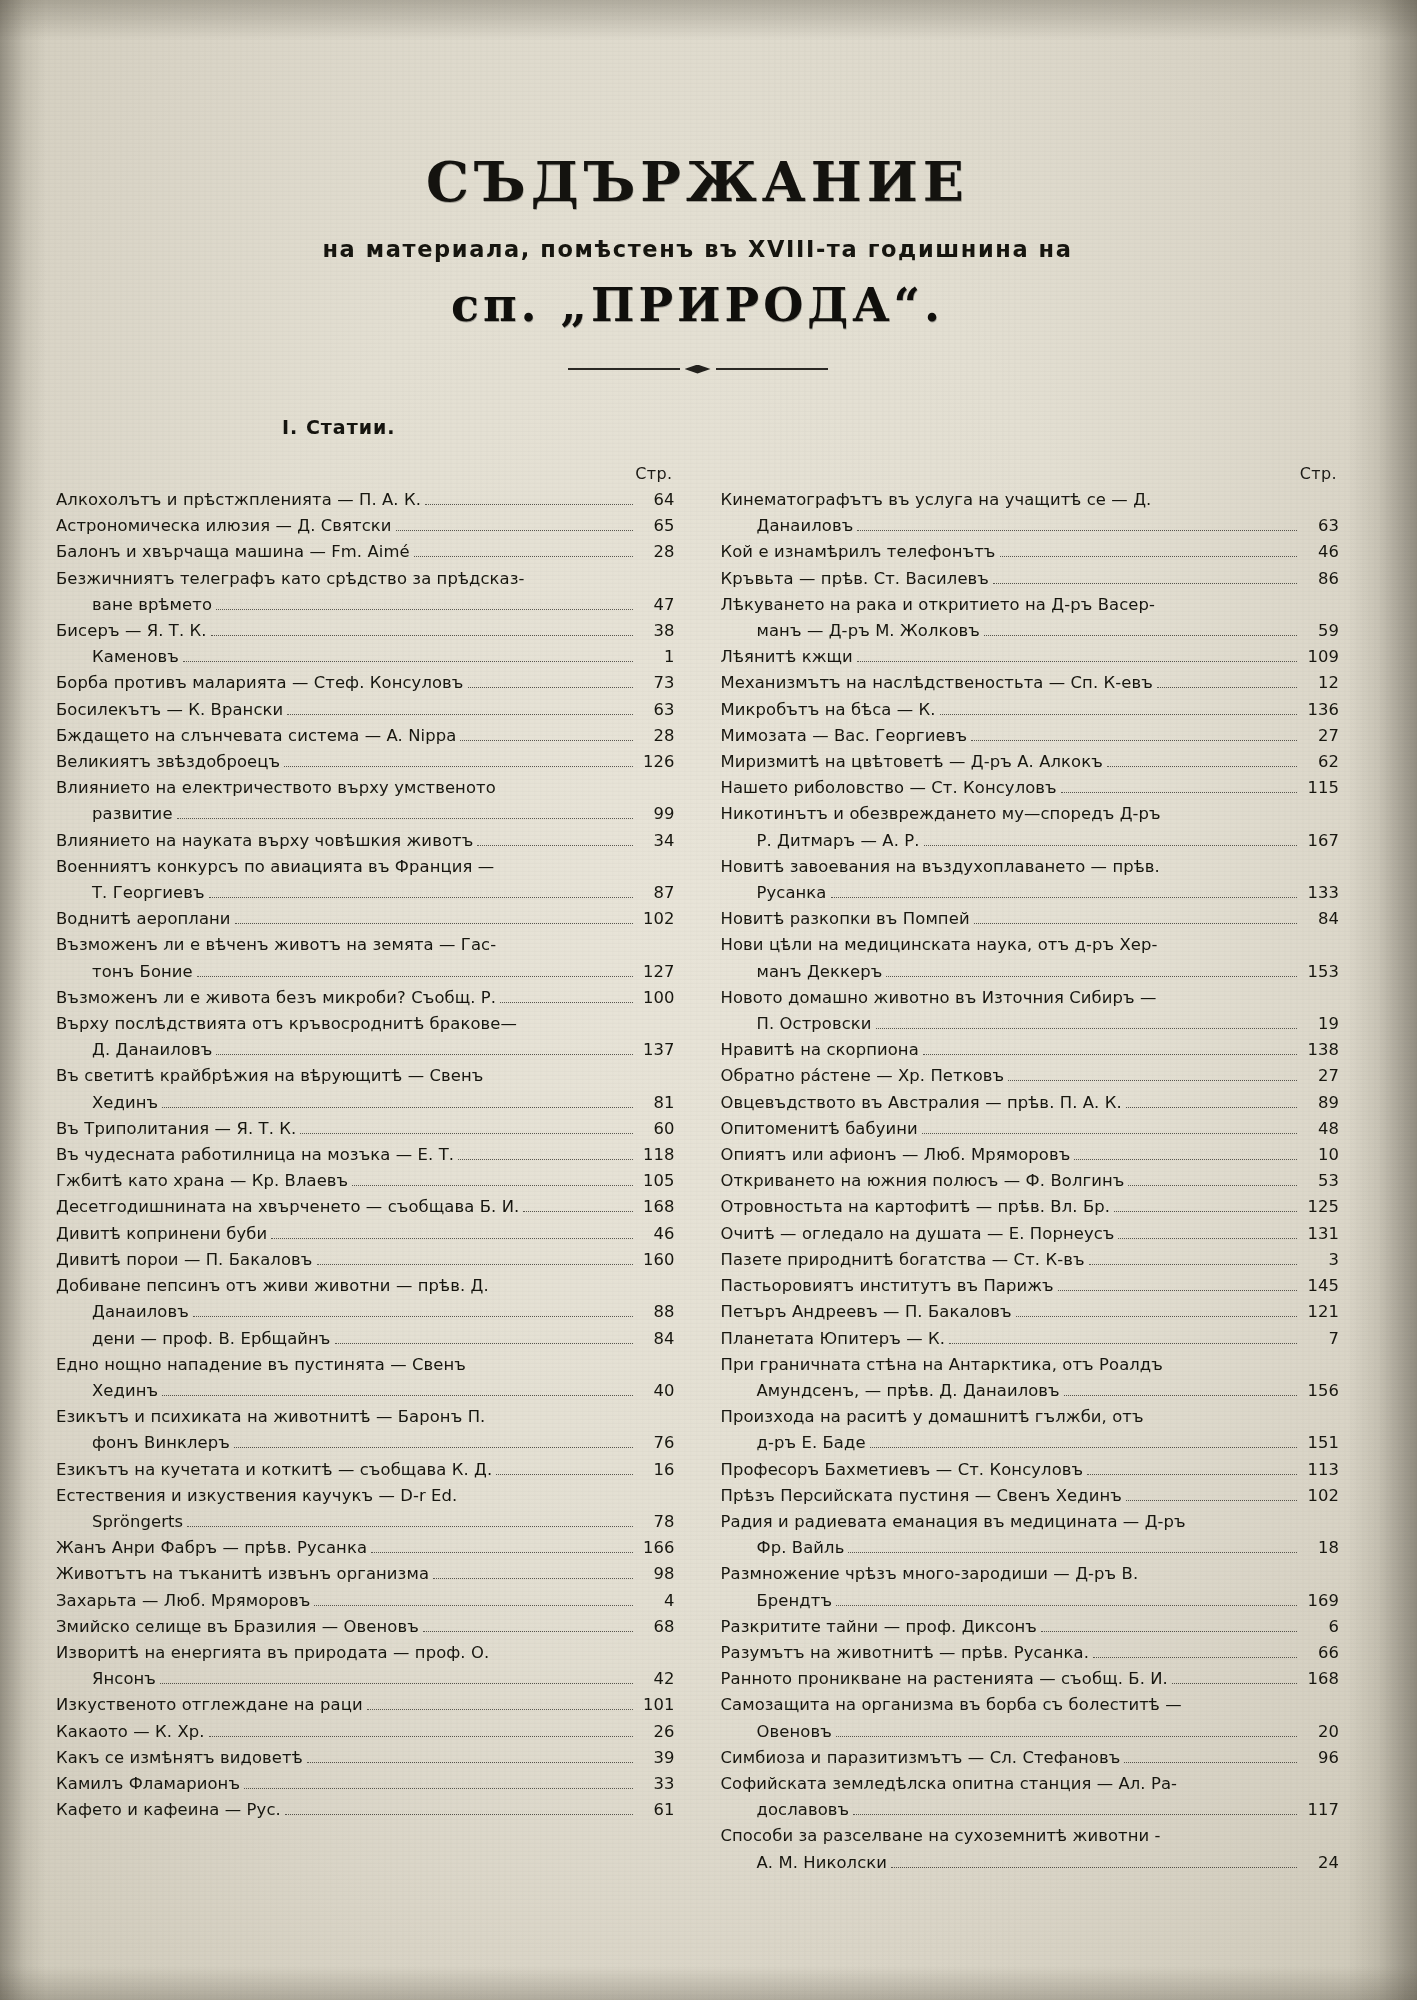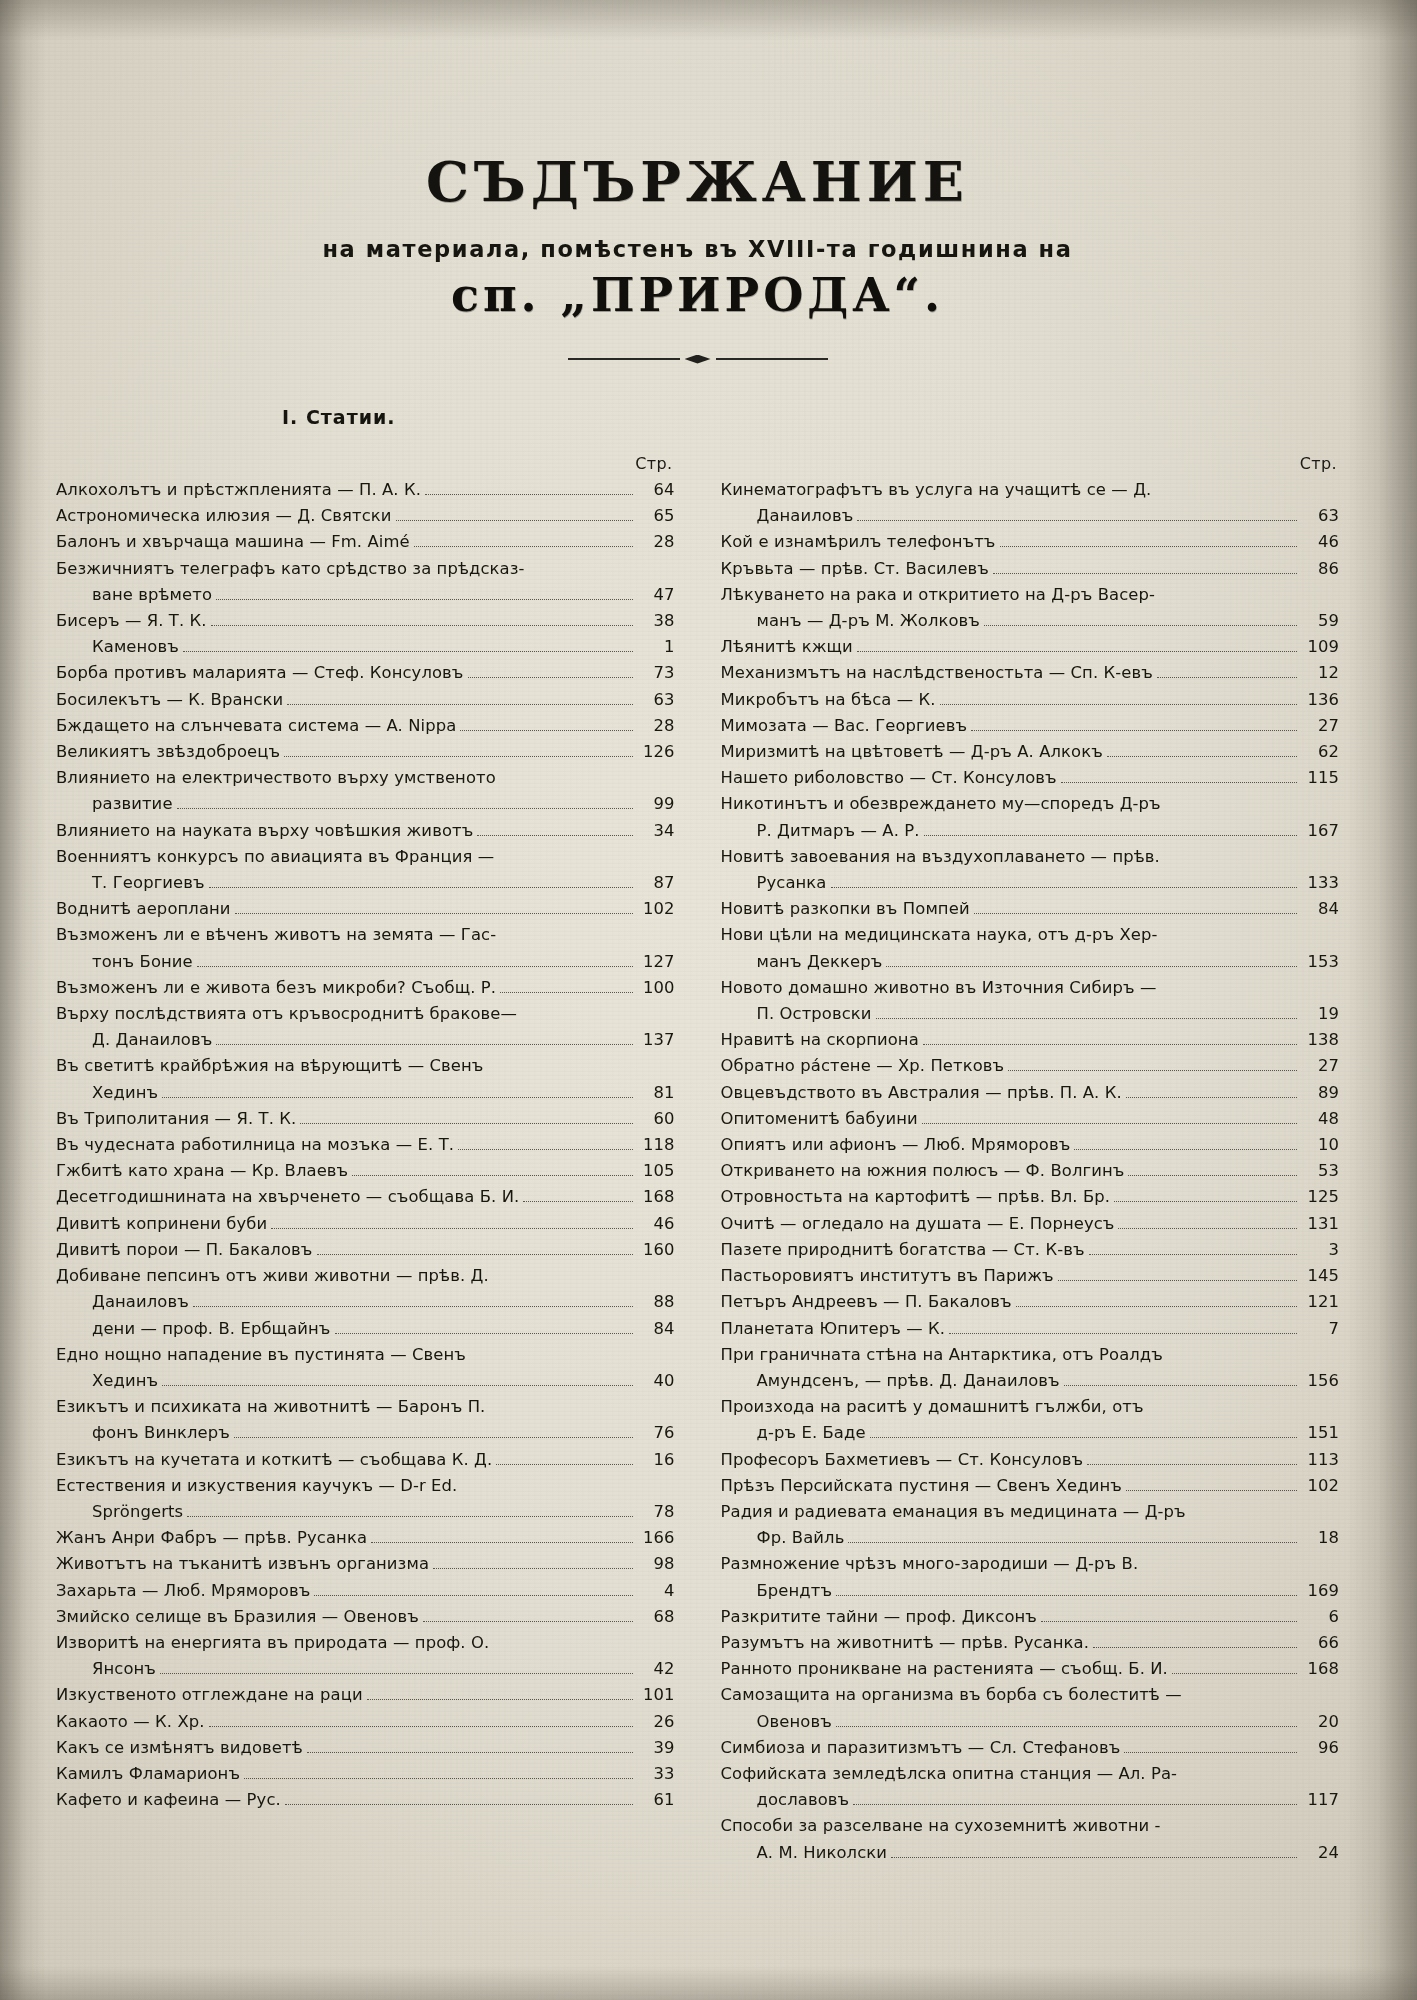--- a/index.html
+++ b/index.html
@@ -76,21 +76,21 @@
     margin: 0 0 22px 0;
     text-shadow: 0.5px 0.5px 0 rgba(0,0,0,0.28);
   }
   .title-sub {
     text-align: center;
     font-family: "DejaVu Sans", sans-serif;
     font-weight: bold;
     font-size: 22.5px;
     letter-spacing: 1.6px;
     color: #16150f;
-    margin: 0 0 6px 0;
+    margin: 0 0 16px 0;
   }
   .title-journal {
     text-align: center;
     font-family: "DejaVu Serif", serif;
     font-weight: bold;
     font-size: 46px;
     letter-spacing: 4px;
     color: #100f0c;
     margin: 0 0 30px 0;
     text-shadow: 0.5px 0.5px 0 rgba(0,0,0,0.3);

